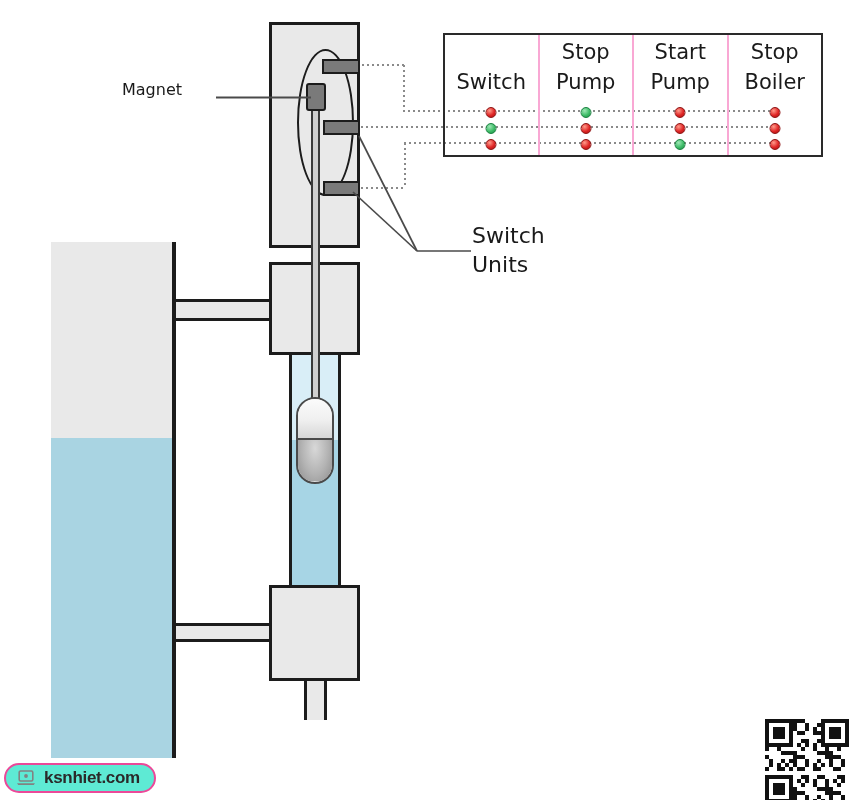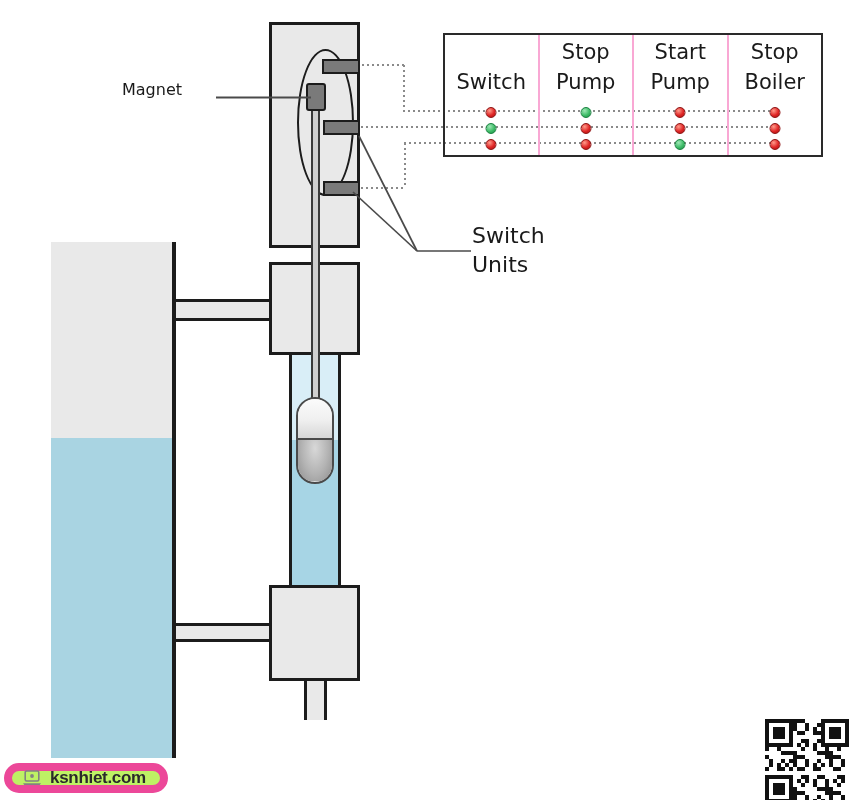--- a/index.html
+++ b/index.html
@@ -82,22 +82,22 @@
   .led-r1{top:72px;} .led-r2{top:88px;} .led-r3{top:104px;}
   .led-red{background:radial-gradient(circle at 35% 30%, #ff9a8a, var(--led-red) 55%, #a51212);border:1px solid #8d0f0f;}
   .led-green{background:radial-gradient(circle at 35% 30%, #9fe7b6, var(--led-green) 55%, #188a43);border:1px solid #15803d;}
 
   
   .magnet-label{left:122px;top:80px;font-size:16px;color:#1a1a1a;z-index:10;}
   .switch-units-label{left:456px;top:221px;font-size:22px;line-height:29px;white-space:pre-line;color:#1a1a1a;z-index:10;margin-left:16px;}
   .leader-svg{left:0;top:0;width:850px;height:800px;z-index:9;pointer-events:none;}
 
   
-  .watermark{left:4px;top:763px;height:30px;padding:0 14px 0 10px;border:8px solid #ec4899;
-    border-radius:16px;background:#bef264;display:flex;align-items:center;gap:8px;z-index:10;}
+  .watermark{left:4px;top:763px;height:30px;padding:0 14px 0 10px;border:2px solid #ec4899;
+    border-radius:16px;background:#5eead4;display:flex;align-items:center;gap:8px;z-index:10;}
   .watermark-text{font-size:17px;font-weight:bold;letter-spacing:-0.3px;color:#2a2a2a;
     font-family:"Liberation Sans","DejaVu Sans",sans-serif;}
 
   
   .qr-wrap{left:765px;top:719px;width:85px;height:81px;overflow:hidden;z-index:10;background:#fff;}
 </style>
 </head>
 <body>
 
 <div class="canvas">

